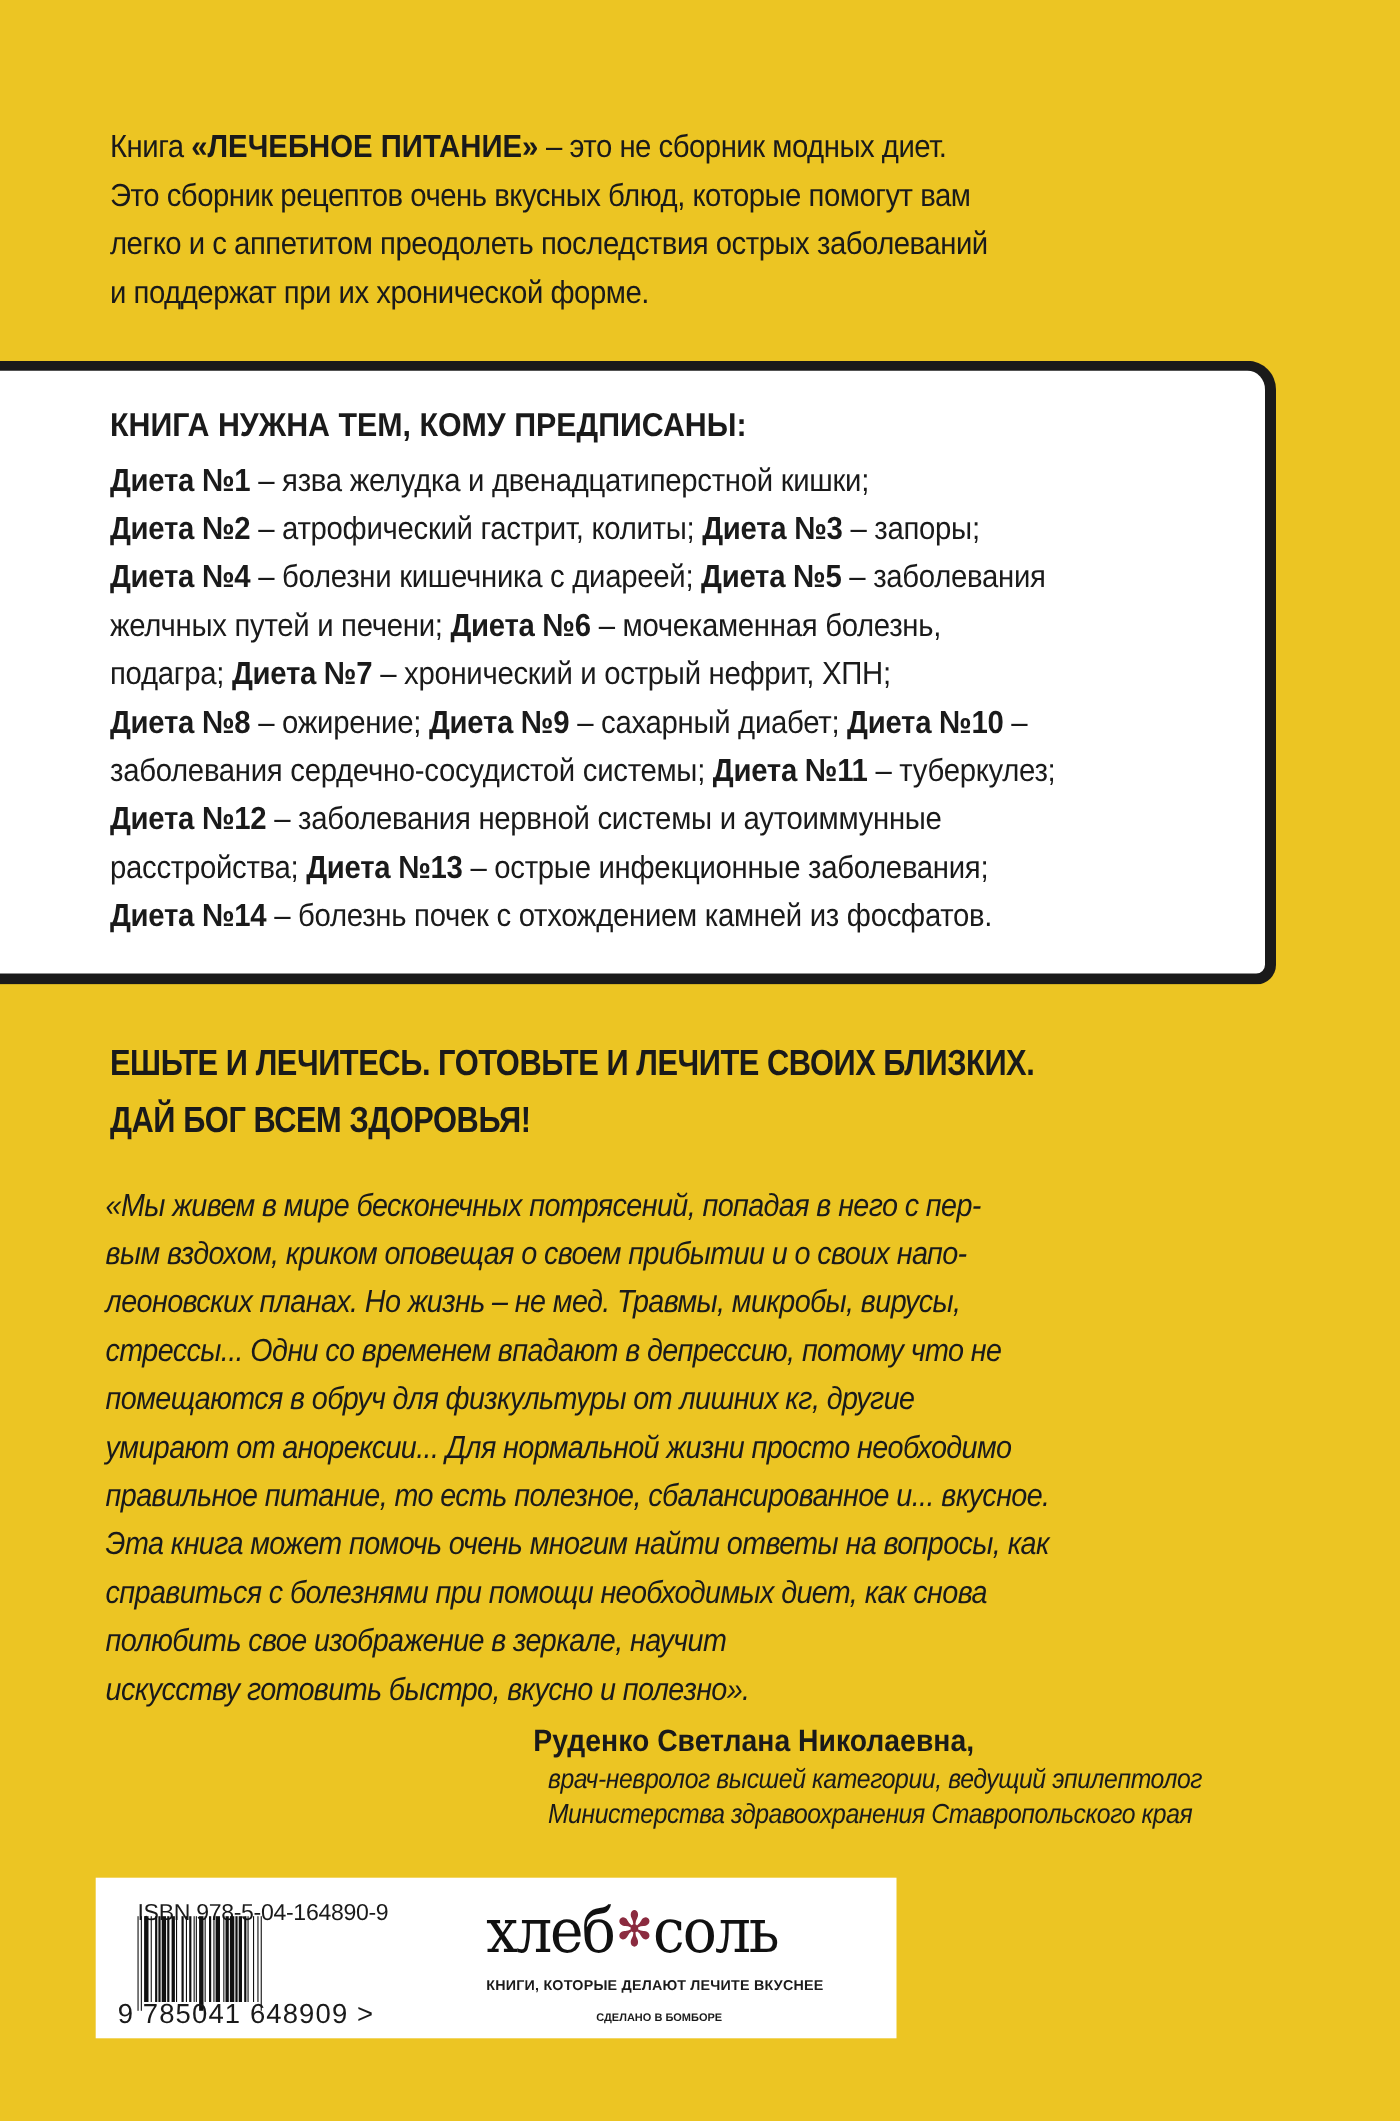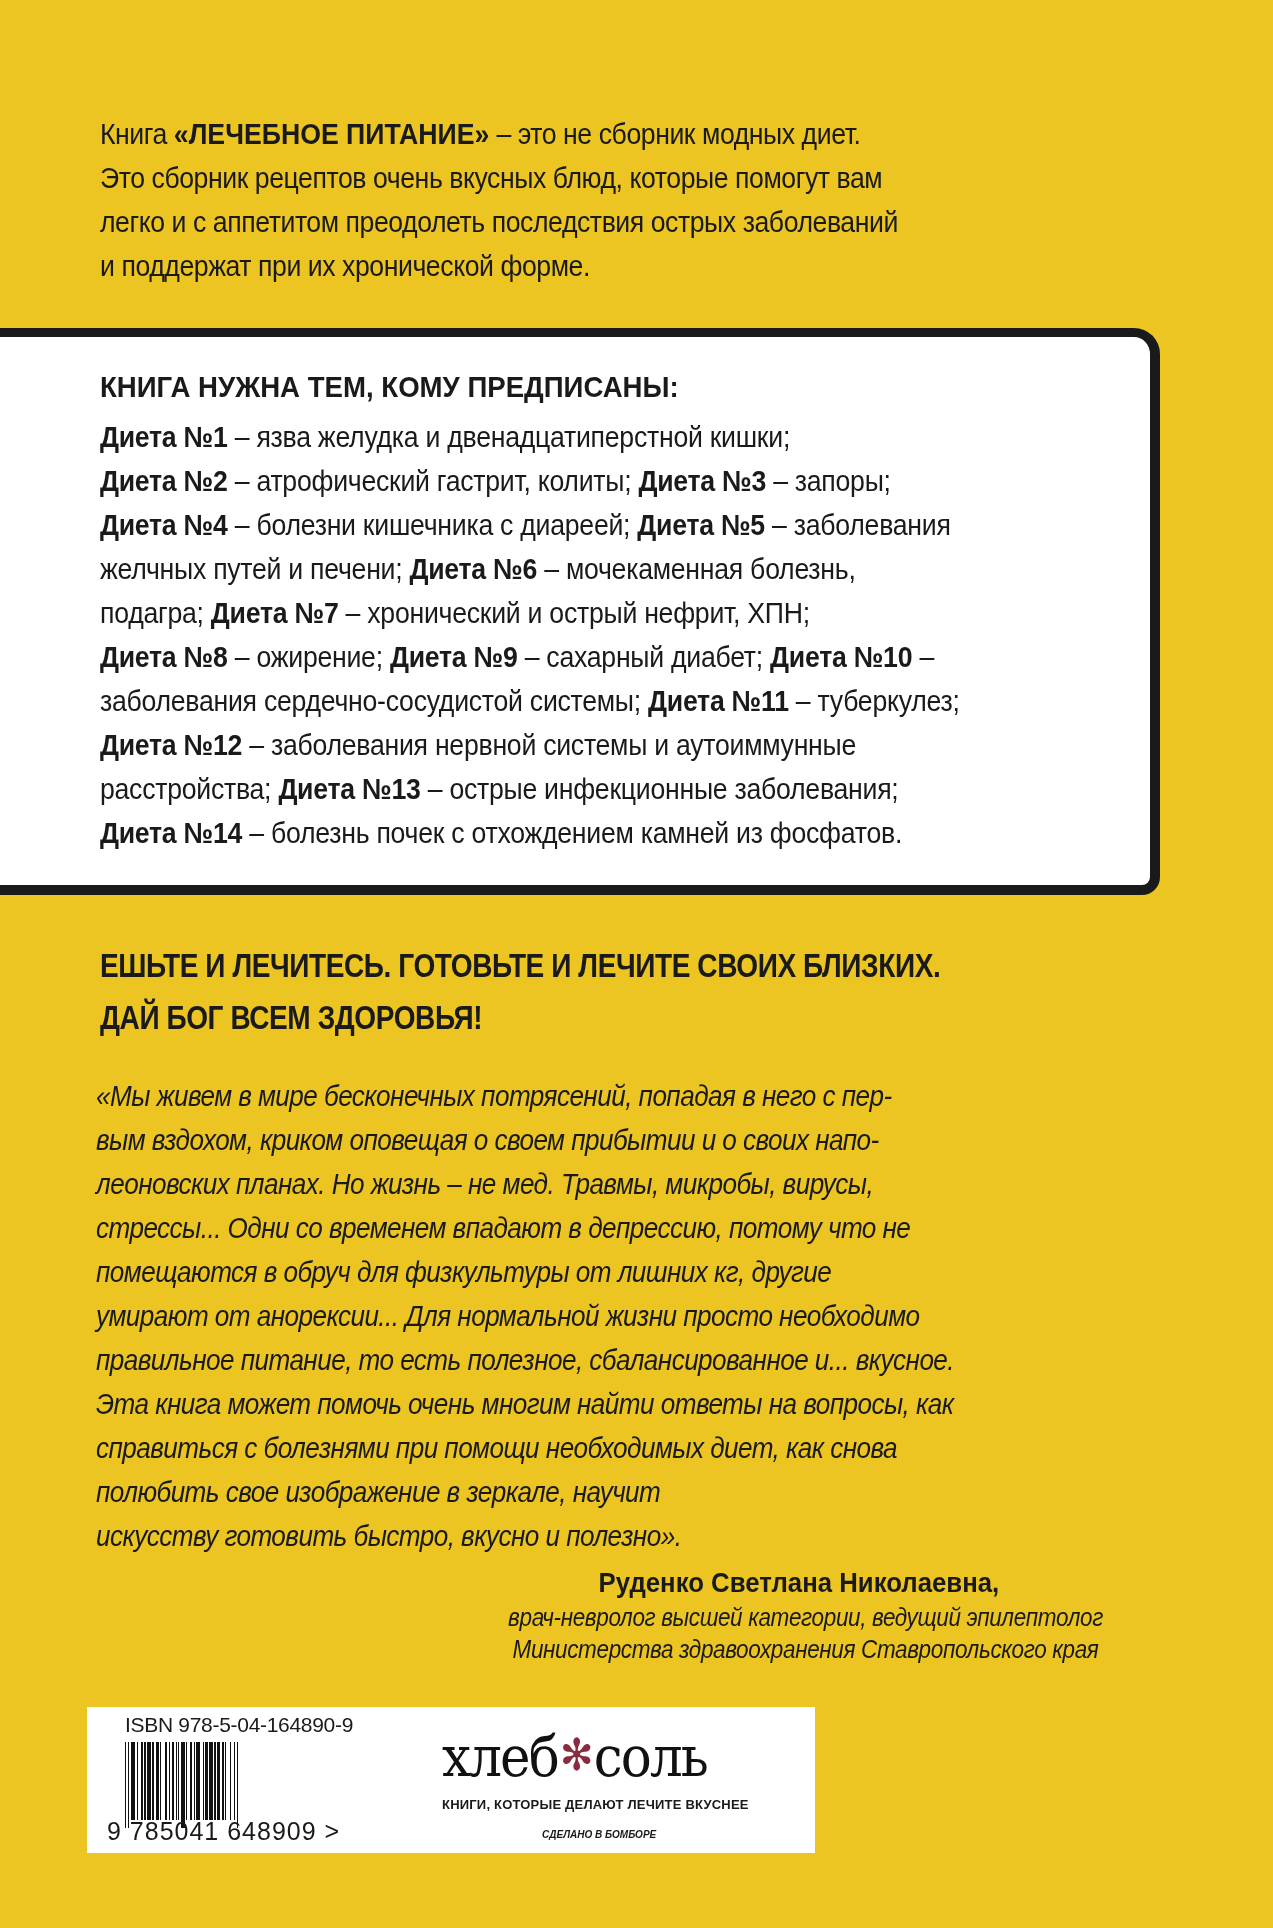--- a/index.html
+++ b/index.html
@@ -43,36 +43,36 @@
     letter-spacing:-0.5px;
     transform:scaleX(0.85); transform-origin:left top;
   }
   .quote {
     position:absolute; left:96px; top:1074px; width:1160px;
     font-size:29px; line-height:44px; font-style:italic; letter-spacing:-0.6px;
     transform:scaleX(0.9); transform-origin:left top;
   }
   .quote .q-line { white-space:nowrap; }
   .author-block {
-    position:absolute; right:170px; top:1565px; text-align:center;
+    position:absolute; right:180px; top:1565px; text-align:left;
   }
   .author-name {
     font-size:28px; font-weight:bold; line-height:36px;
     transform:scaleX(0.92); transform-origin:right top;
   }
   .author-title {
     font-size:25px; font-style:italic; line-height:32px; letter-spacing:-0.4px;
     transform:scaleX(0.9); transform-origin:right top;
   }
   .info-box {
     position:absolute; left:87px; top:1707px; width:728px; height:146px;
     background:#fff;
   }
   .isbn-text {
-    position:absolute; left:38px; top:6px; font-size:21px; letter-spacing:-0.3px;text-align:right;
+    position:absolute; left:38px; top:20px; font-size:21px; letter-spacing:-0.3px;text-align:right;
   }
   .barcode {
     position:absolute; left:38px; top:35px; width:230px; height:78px;
     display:flex; align-items:flex-start;
   }
   .barcode span { display:inline-block; background:#111; height:78px; }
   .barcode span.gap { background:transparent; }
   .barcode span.guard { height:86px; }
   .barcode-digits {
     position:absolute; left:20px; top:110px; font-size:25px; letter-spacing:1px;
@@ -83,21 +83,21 @@
     letter-spacing:-2px; color:#111;
     transform:scaleX(0.92); transform-origin:left top;
   }
   .publisher-logo .star { color:#8b2b3f; font-size:44px; vertical-align:6px; margin:0 2px; }
   .publisher-tagline {
     position:absolute; left:355px; top:90px;
     font-size:13px; font-weight:bold; letter-spacing:0.2px;
   }
   .publisher-made {
     position:absolute; left:455px; top:122px;
-    font-size:10px; font-weight:bold;font-style:italic;
+    font-size:10px; font-weight:bold;
   }
 </style>
 </head>
 <body>
 
 <div class="intro">
   <div><span>Книга </span><span class="title-strong">«ЛЕЧЕБНОЕ ПИТАНИЕ»</span><span> – это не сборник модных диет.</span></div>
   <div>Это сборник рецептов очень вкусных блюд, которые помогут вам</div>
   <div>легко и с аппетитом преодолеть последствия острых заболеваний</div>
   <div>и поддержат при их хронической форме.</div>

